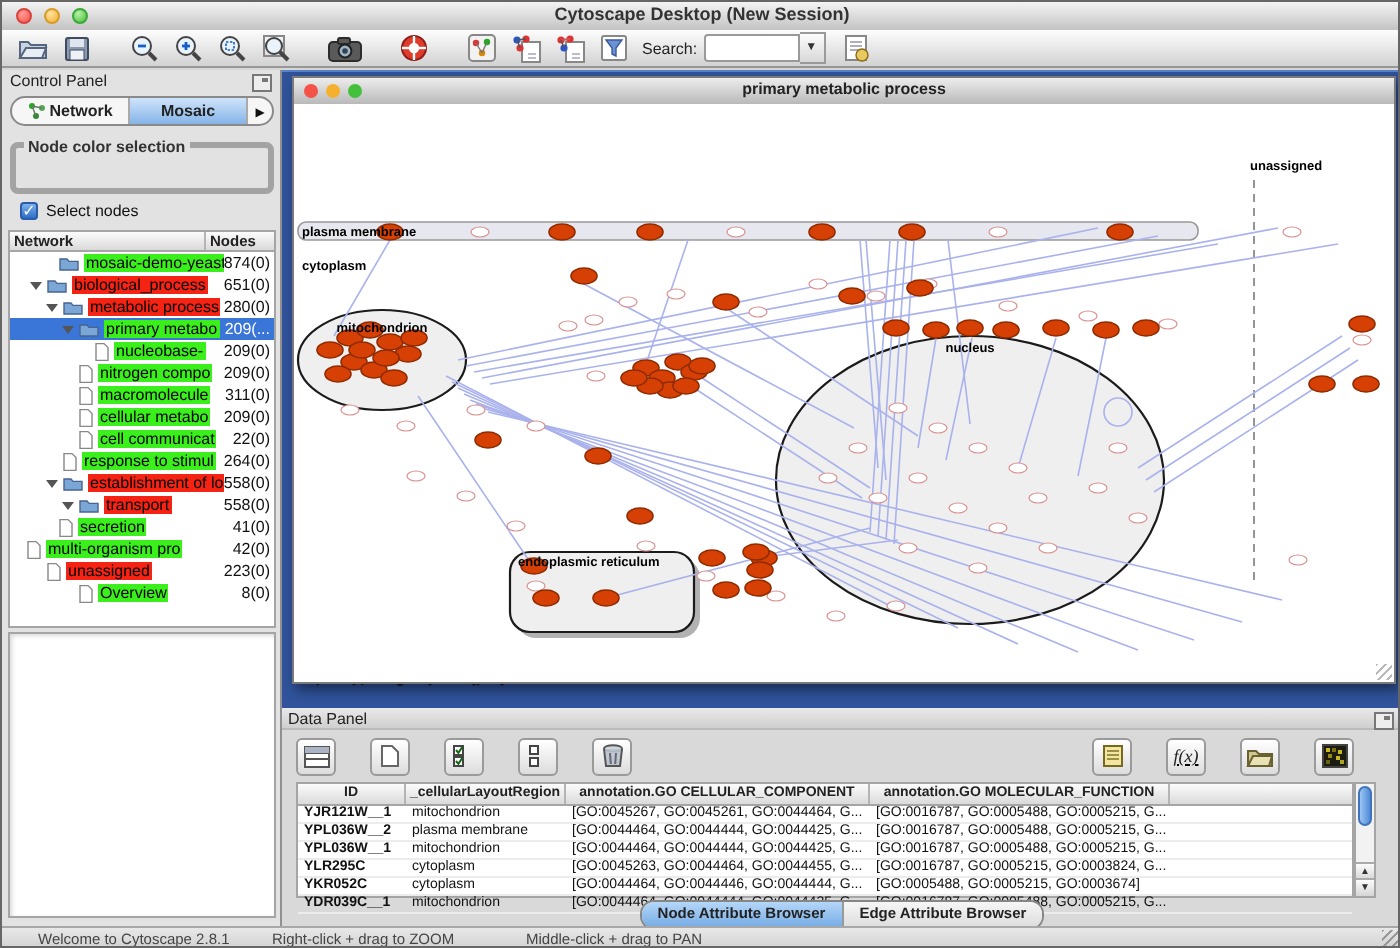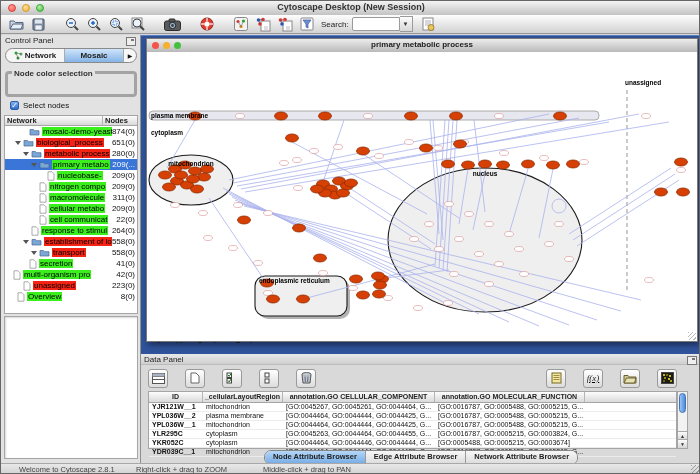--- a/index.html
+++ b/index.html
@@ -428,21 +428,21 @@
         <div class="tree-row" style="padding-left: 10px;">
           <span class="tri hid"></span>
           <span class="ticon">
             <svg width="8" height="10">
               <path d="M1,0.8 h4 l2,2 v6.4 h-6 z" fill="#fff" stroke="#888" stroke-width="0.7"></path>
             </svg>
           </span>
           <span class="tlabel red">unassigned</span>
           <span class="tcount">223(0)</span>
         </div>
-        <div class="tree-row" style="padding-left: 4px; justify-content: center;">
+        <div class="tree-row" style="padding-left: 26px; justify-content: center;">
           <span class="tri hid"></span>
           <span class="ticon">
             <svg width="8" height="10">
               <path d="M1,0.8 h4 l2,2 v6.4 h-6 z" fill="#fff" stroke="#888" stroke-width="0.7"></path>
             </svg>
           </span>
           <span class="tlabel green">Overview</span>
           <span class="tcount">8(0)</span>
         </div>
       </div>
@@ -749,21 +749,20 @@
     </div>
     <div class="dscroll">
       <span class="dthumb"></span>
       <span class="darr" style="bottom:8px">▲</span>
       <span class="darr" style="bottom:0">▼</span>
     </div>
     <div class="dtabs">
       <div class="dtabgroup">
           <span class="dtab active">Node Attribute Browser</span>
           <span class="dtab">Edge Attribute Browser</span>
-          <span class="dtab">Network Attribute Browser</span>
         </div>
     </div>
   </div>
 
   <div class="statusbar">
     <span class="status-item" style="left:18px">Welcome to Cytoscape 2.8.1</span>
     <span class="status-item" style="left:135px">Right-click + drag to ZOOM</span>
     <span class="status-item" style="left:262px">Middle-click + drag to PAN</span>
     <span class="sgrip"></span>
   </div>

